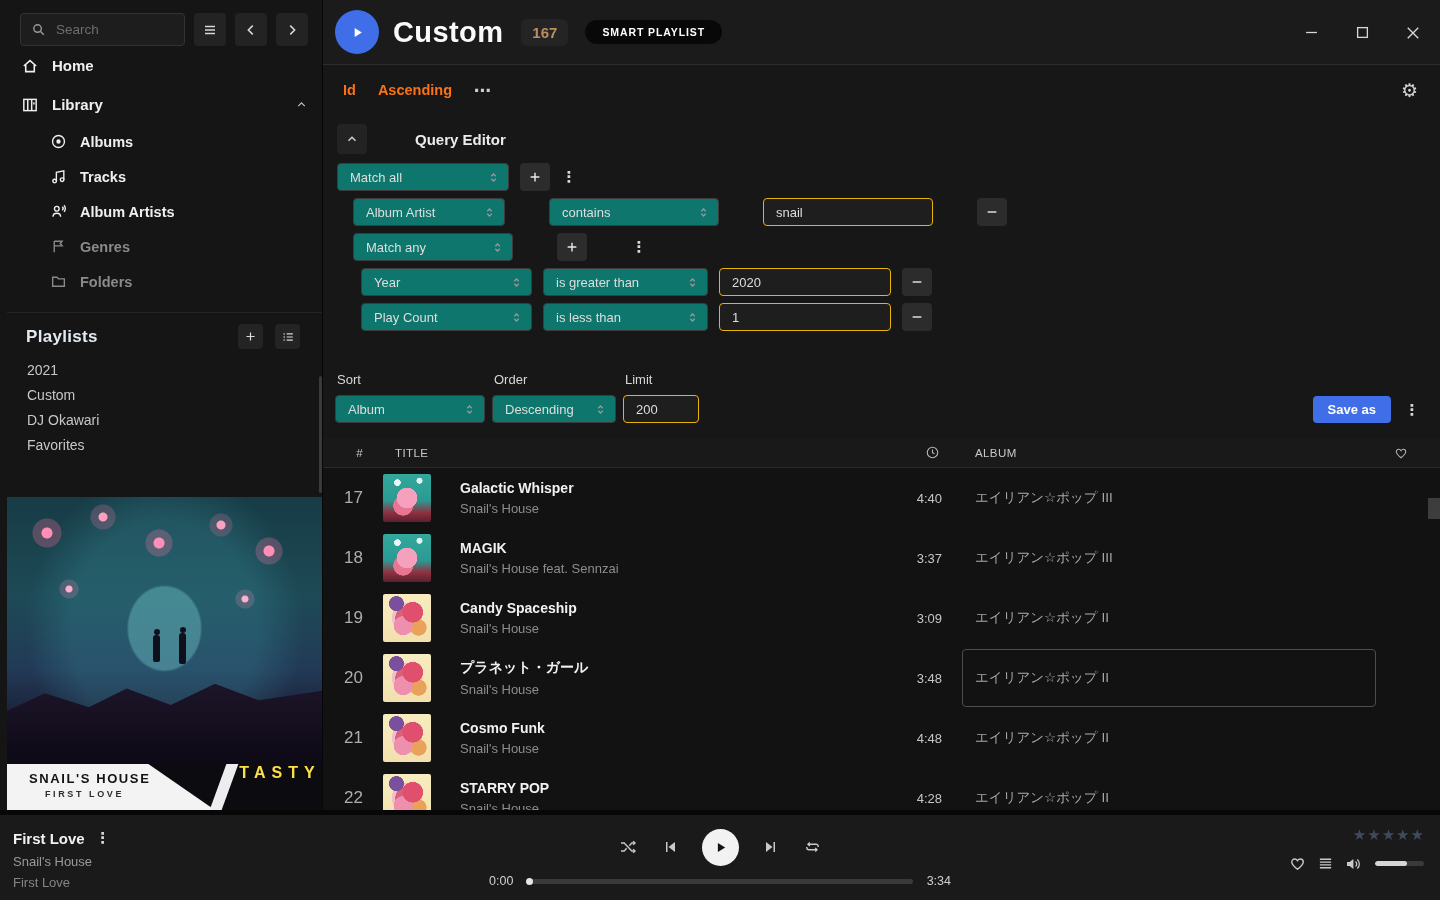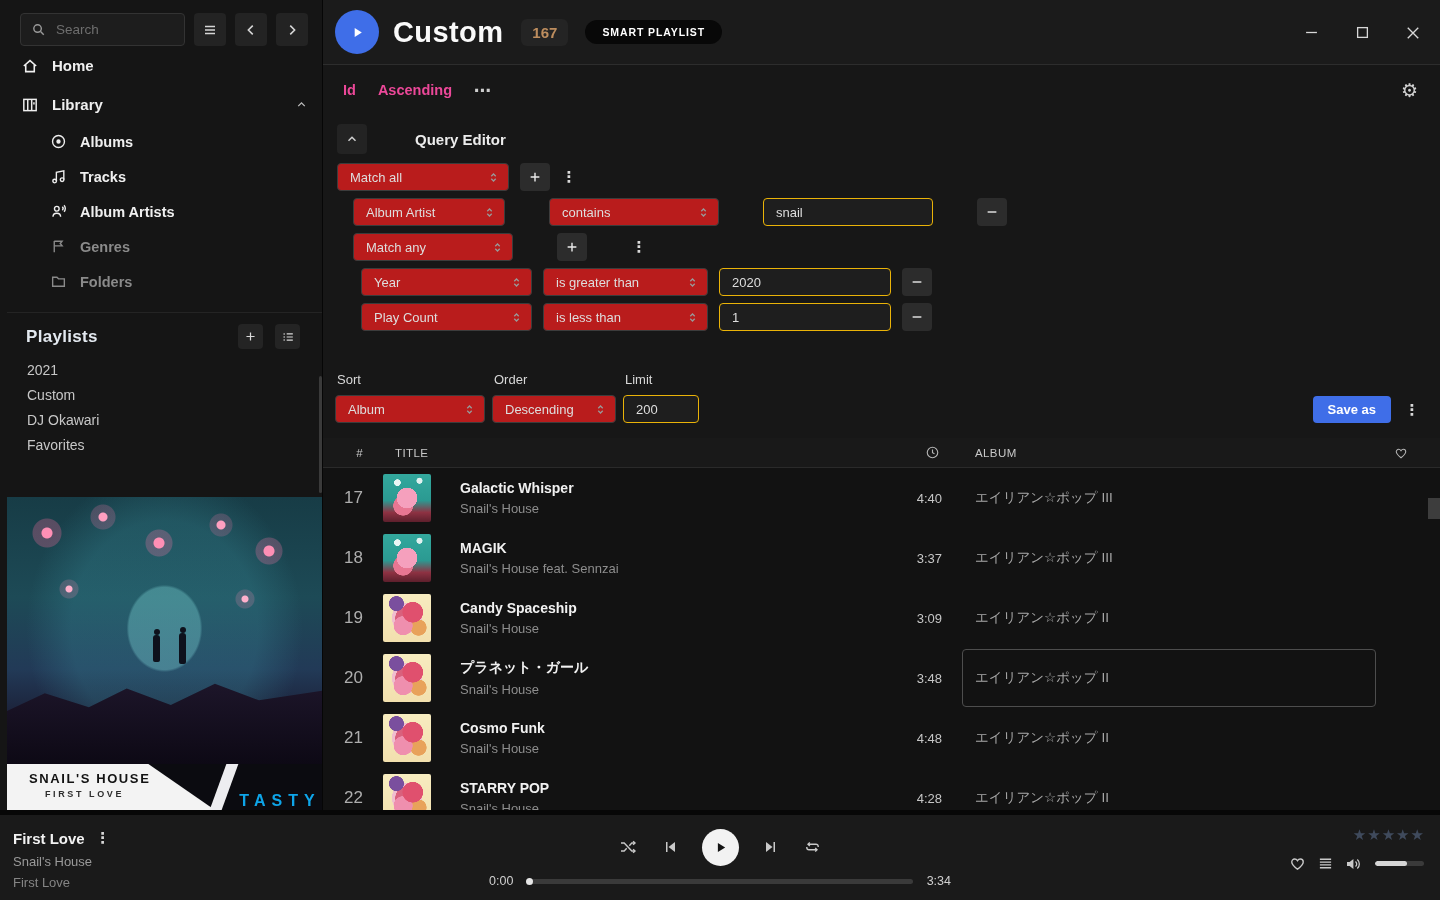--- a/index.html
+++ b/index.html
@@ -47,47 +47,47 @@
     clip-path:polygon(0 55%,12% 40%,26% 52%,38% 36%,52% 50%,66% 32%,80% 46%,100% 38%,100% 100%,0 100%);}
   .fig{position:absolute;width:7px;background:#0e111c;border-radius:3px 3px 2px 2px;}
   .fig::before{content:'';position:absolute;top:-6px;left:1px;width:6px;height:6px;border-radius:50%;background:#0e111c;}
   .fig1{left:146px;bottom:148px;height:27px;}
   .fig2{left:172px;bottom:146px;height:31px;}
   .art-banner{position:absolute;left:0;right:0;bottom:0;height:46px;background:#0b0b10;}
   .banner-white{position:absolute;left:0;top:0;bottom:0;width:66%;background:#f3f3f3;clip-path:polygon(0 0,68% 0,100% 100%,0 100%);padding:7px 0 0 22px;color:#121212;}
   .bw-artist{font-size:13px;font-weight:800;letter-spacing:1.6px;}
   .bw-album{font-size:9px;font-weight:700;letter-spacing:2.6px;color:#2d2d2d;margin:3px 0 0 16px;}
   .banner-sliver{position:absolute;top:0;bottom:0;left:211px;width:12px;background:#ededf0;transform:skewX(-20deg);}
-  .banner-tasty{position:absolute;right:0;top:0;bottom:0;left:225px;display:flex;align-items:flex-end;justify-content:center;color:#0ea5e9;}
+  .banner-tasty{position:absolute;right:0;top:0;bottom:0;left:225px;display:flex;align-items:flex-start;justify-content:center;color:#fde047;}
   .tasty-word{font-size:16px;font-weight:600;letter-spacing:6px;padding-left:6px;}
 
   
   .main{flex:1;display:flex;flex-direction:column;background:#171717;border-left:1px solid #060606;min-width:0;}
   .main-header{height:65px;flex:none;background:#1b1b1b;border-bottom:1px solid #2d2d2d;display:flex;align-items:center;padding-left:12px;position:relative;}
   .play-big{width:44px;height:44px;border-radius:50%;background:var(--accent);display:flex;align-items:center;justify-content:center;cursor:pointer;flex:none;}
   .page-title{font-size:29px;font-weight:800;color:#fafafa;margin-left:14px;letter-spacing:.4px;}
   .count-badge{margin-left:18px;background:#242424;border-radius:6px;padding:5px 11px;font-size:15px;font-weight:700;color:var(--count-color);}
   .smart-pill{margin-left:17px;background:#080808;color:#fff;font-size:10.5px;font-weight:800;letter-spacing:.9px;padding:6px 17px;border-radius:12px;}
   .win-controls{position:absolute;right:14px;top:0;height:65px;display:flex;align-items:center;gap:25px;}
   .win-btn{width:26px;height:26px;display:flex;align-items:center;justify-content:center;color:#d8d8d8;cursor:pointer;}
 
   .main-content{flex:1;display:flex;flex-direction:column;min-height:0;}
   .toolbar{height:50px;flex:none;display:flex;align-items:center;padding:0 20px;gap:22px;position:relative;}
-  .tb-sort{font-size:14.5px;font-weight:700;color:#ec4899;cursor:pointer;}
+  .tb-sort{font-size:14.5px;font-weight:700;color:#f97316;cursor:pointer;}
   .tb-more{color:#cdcdcd;font-size:17px;font-weight:700;cursor:pointer;letter-spacing:1px;}
   .tb-gear{position:absolute;right:22px;font-size:19px;color:#d2d2d2;cursor:pointer;line-height:1;}
 
   .qe-header{display:flex;align-items:center;margin:9px 0 0 14px;height:30px;gap:33px;}
   .qe-collapse{width:30px;height:30px;background:#232323;border-radius:4px;display:flex;align-items:center;justify-content:center;color:#cfcfcf;cursor:pointer;}
   .qe-title{margin-left:15px;font-size:15px;font-weight:600;color:#ececec;}
   .qe-body{margin:9px 0 0 14px;}
   .qrow{display:flex;align-items:center;gap:11px;height:28px;margin-bottom:7px;}
   .ind1{margin-left:16px;gap:44px;}
   .ind2{margin-left:24px;}
-  .sel{height:28px;background:#b91c1c;border:1px solid #3c3c3c;border-radius:4px;display:flex;align-items:center;justify-content:space-between;padding:0 8px 0 12px;font-size:13px;color:#dedede;cursor:pointer;gap:8px;}
+  .sel{height:28px;background:#0f766e;border:1px solid #3c3c3c;border-radius:4px;display:flex;align-items:center;justify-content:space-between;padding:0 8px 0 12px;font-size:13px;color:#dedede;cursor:pointer;gap:8px;}
   .tinput{height:28px;background:#1e1e1e;border:1px solid #eab308;border-radius:4px;padding:0 12px;font-size:13px;color:#dedede;outline:none;font-family:inherit;}
   .sqbtn{width:30px;height:28px;background:#2c2c2c;border-radius:4px;display:flex;align-items:center;justify-content:center;color:#eaeaea;cursor:pointer;flex:none;}
   .dots-v{color:#d8d8d8;font-size:15px;width:16px;text-align:center;cursor:pointer;font-weight:700;}
   .w150{width:150px}.w152{width:152px}.w160{width:160px}.w165{width:165px}.w170{width:170px}
   .w171{width:171px}.w172{width:172px}.w124{width:124px}.w76{width:76px}
 
   .sortbar{display:flex;align-items:flex-end;padding:0 20px 0 12px;margin-top:34px;}
   .sgroup{margin-right:7px;}
   .slabel{display:block;font-size:13px;color:#d8d8d8;margin:0 0 8px 2px;}
   .save-btn{height:27px;padding:0 15px;background:var(--accent);border:none;border-radius:4px;color:#fff;font-size:13px;font-weight:700;cursor:pointer;font-family:inherit;}

